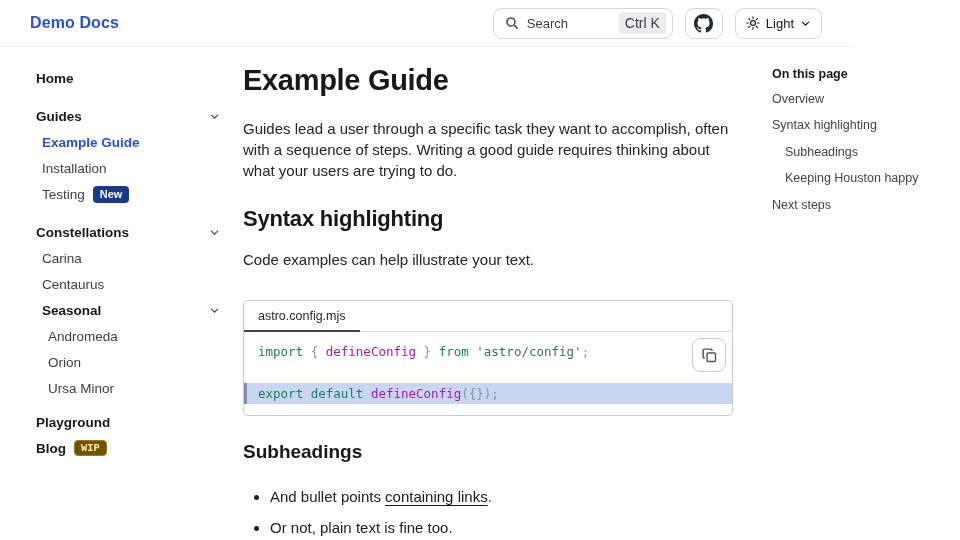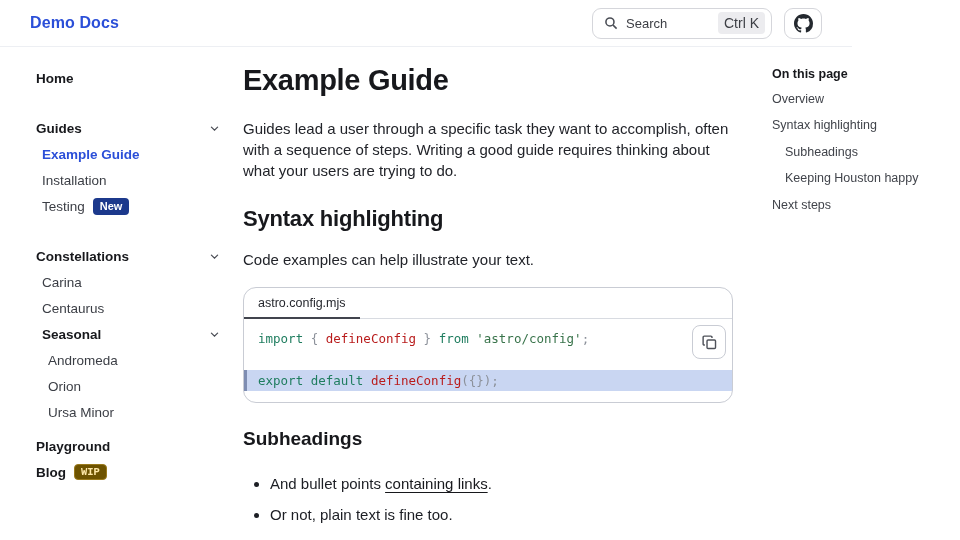--- a/index.html
+++ b/index.html
@@ -52,21 +52,21 @@
   }
   .nav-item {
     display: flex; align-items: center;
     min-height: 26px; color: #3b3e45;
   }
   .nav-item.bold { font-weight: bold; color: #17181c; }
   .nav-item.active { color: #2b4fd8; font-weight: bold; }
   .nav-item .chev { margin-left: auto; color: #4a4d55; display: flex; }
   .ind1 { padding-left: 6px; }
   .ind2 { padding-left: 12px; }
-  .gap-lg { margin-top: 24px; gap: 40px; }
+  .gap-lg { margin-top: 12px; gap: 40px; }
   .gap-md { margin-top: 8px; }
   .badge-new {
     margin-left: 8px; background: #1c398c; color: #fff;
     font-size: 11px; font-weight: bold; padding: 2.5px 7px; border-radius: 4px;
   }
   .badge-wip {
     margin-left: 8px; background: #6e5300; color: #ffe8a8;
     border: 1px solid #9a7a1d;
     font-family: "Liberation Mono", monospace;
     font-size: 10.5px; font-weight: bold; padding: 1px 6px; border-radius: 4px;
@@ -75,42 +75,42 @@
   
   .main {
     position: absolute; top: 47px; left: 243px; width: 490px; height: 493px;
   }
   .h1 { font-size: 29px; font-weight: bold; margin-top: 17px; letter-spacing: -.3px; }
   .para { margin-top: 21px; font-size: 15px; line-height: 21px; color: #22242a; }
   .h2 { font-size: 22px; font-weight: bold; margin-top: 25px; letter-spacing: -.2px; }
   .lead { margin-top: 17px; }
 
   .code-figure {
-    margin-top: 17px; border: 1px solid #c9ccd4; border-radius: 13px;
+    margin-top: 30px; border: 1px solid #c9ccd4; border-radius: 5px;
     position: relative; background: #fff;
   }
   .code-tabbar { border-bottom: 1px solid #d8dbe1; padding: 0 0 0 0; }
   .code-tab {
     display: inline-block; padding: 8px 14px 7px 14px;
     font-size: 12.5px; color: #26282e;
     border-bottom: 2px solid #41444d; margin-bottom: -1px;
   }
   .code-body {
     font-family: "DejaVu Sans Mono", monospace;
     font-size: 12.5px; line-height: 21px;
     padding: 9px 0 11px 0; border-radius: 0 0 9px 9px; overflow: hidden;
   }
   .code-line { padding: 0 14px; white-space: pre; }
   .code-line.marked {
     background: #c9d6f2;
     border-left: 3px solid #7e8db2;
     padding-left: 11px;
   }
   .tok-kw { color: #1f7d5f; }
-  .tok-id { color: #b91c1c; }
+  .tok-id { color: #a21caf; }
   .tok-pu { color: #8c919a; }
   .tok-st { color: #38734a; }
   .copy-btn {
     position: absolute; top: 37px; right: 6px;
     width: 34px; height: 34px;
     border: 1px solid #c9ccd4; border-radius: 8px; background: #fff;
     display: flex; align-items: center; justify-content: center; cursor: pointer;
     color: #4f525a;
   }
   .h3 { font-size: 19px; font-weight: bold; margin-top: 25px; }
@@ -148,20 +148,41 @@
       <span class="ph">Search</span>
       <kbd class="search-kbd">Ctrl K</kbd>
     </button>
     <a class="icon-btn gh-btn">
       <span style="display:flex;">
         <svg width="19" height="19" viewBox="0 0 16 16" fill="#24292f">
           <path d="M8 0C3.58 0 0 3.58 0 8c0 3.54 2.29 6.53 5.47 7.59.4.07.55-.17.55-.38 0-.19-.01-.82-.01-1.49-2.01.37-2.53-.49-2.69-.94-.09-.23-.48-.94-.82-1.13-.28-.15-.68-.52-.01-.53.63-.01 1.08.58 1.23.82.72 1.21 1.87.87 2.33.66.07-.52.28-.87.51-1.07-1.78-.2-3.64-.89-3.64-3.95 0-.87.31-1.59.82-2.15-.08-.2-.36-1.02.08-2.12 0 0 .67-.21 2.2.82.64-.18 1.32-.27 2-.27s1.36.09 2 .27c1.53-1.04 2.2-.82 2.2-.82.44 1.1.16 1.92.08 2.12.51.56.82 1.27.82 2.15 0 3.07-1.87 3.75-3.65 3.95.29.25.54.73.54 1.48 0 1.07-.01 1.93-.01 2.2 0 .21.15.46.55.38A8.01 8.01 0 0 0 16 8c0-4.42-3.58-8-8-8z"></path>
         </svg>
       </span>
     </a>
+    <button class="icon-btn theme-btn" style="display:flex;">
+      <span style="display:flex;">
+        <svg width="14" height="14" viewBox="0 0 24 24" fill="none" stroke="#17181c" stroke-width="2" stroke-linecap="round">
+          <circle cx="12" cy="12" r="4.2"></circle>
+          <line x1="12" y1="1.5" x2="12" y2="4"></line>
+            <line x1="12" y1="20" x2="12" y2="22.5"></line>
+          <line x1="1.5" y1="12" x2="4" y2="12"></line>
+            <line x1="20" y1="12" x2="22.5" y2="12"></line>
+          <line x1="4.6" y1="4.6" x2="6.4" y2="6.4"></line>
+            <line x1="17.6" y1="17.6" x2="19.4" y2="19.4"></line>
+          <line x1="4.6" y1="19.4" x2="6.4" y2="17.6"></line>
+            <line x1="17.6" y1="6.4" x2="19.4" y2="4.6"></line>
+        </svg>
+      </span>
+      <span class="tl">Light</span>
+      <span style="display:flex;">
+        <svg width="11" height="11" viewBox="0 0 16 16" fill="none" stroke="#17181c" stroke-width="1.8" stroke-linecap="round">
+          <polyline points="3.5,6 8,10.5 12.5,6"></polyline>
+        </svg>
+      </span>
+    </button>
   </div>
 </header>
 
 <nav class="sidebar">
   <a class="nav-item bold">
     <span>Home</span>
   </a>
 
   <div class="nav-item bold gap-lg">
     <span>Guides</span>

